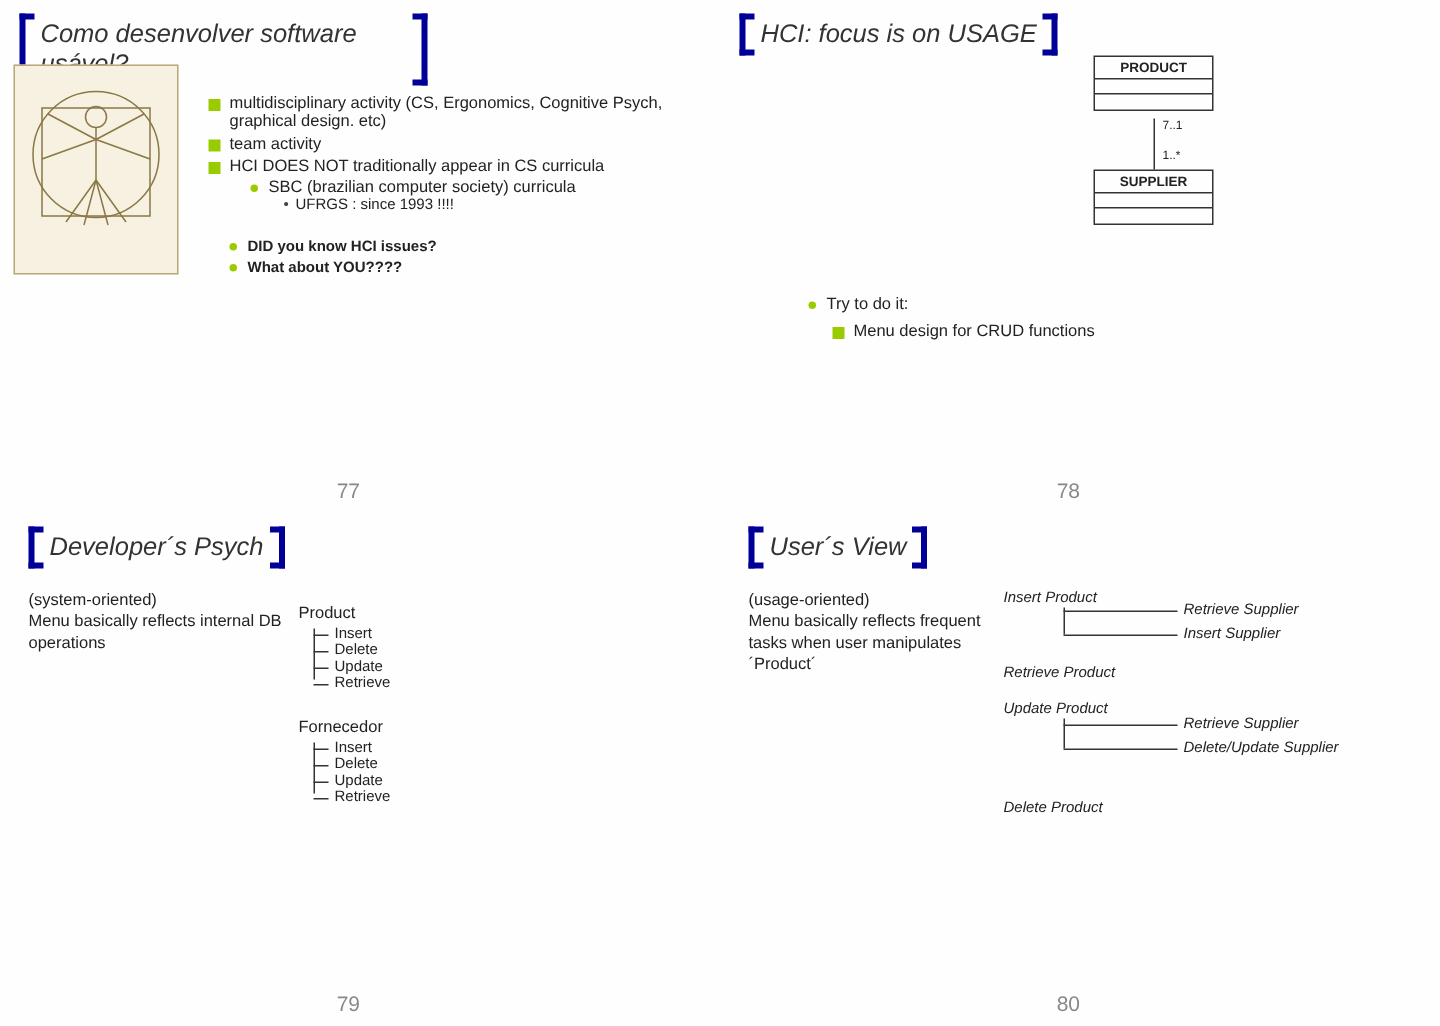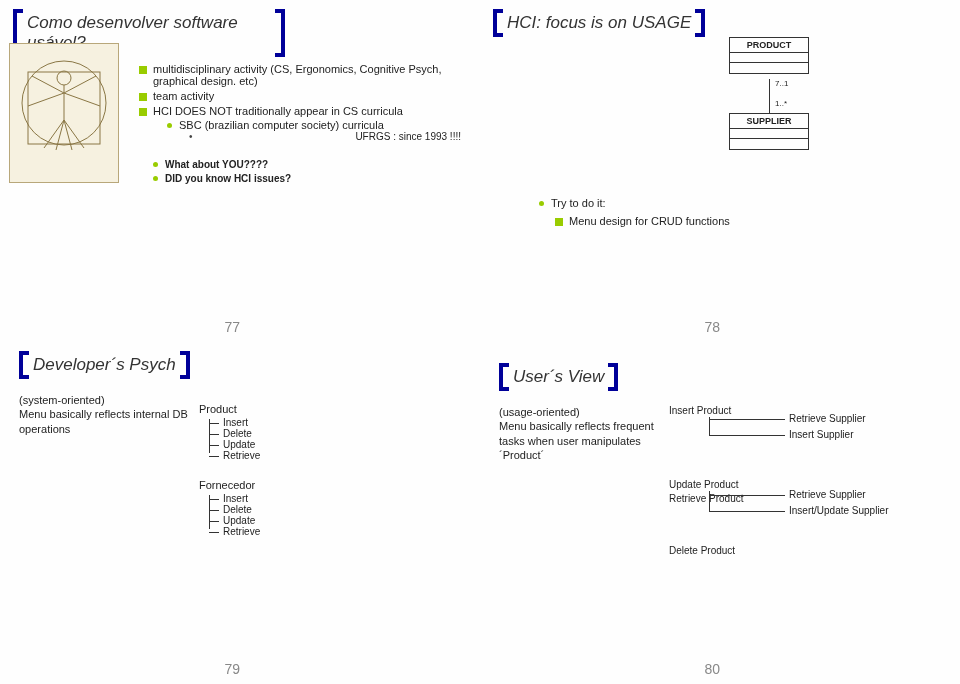--- a/index.html
+++ b/index.html
@@ -56,21 +56,21 @@
     content:''; position:absolute; left:0; top:3px;
     width:8px; height:8px; background:#99cc00;
   }
   .lvl2 { list-style:none; margin-left:14px; }
   .lvl2 > li { margin:2px 0; padding-left:12px; position:relative; font-size:11px;}
   .lvl2 > li:before {
     content:''; position:absolute; left:0; top:4px;
     width:5px; height:5px; border-radius:50%; background:#99cc00;
   }
   .lvl4 { list-style:none; margin-left:10px; }
-  .lvl4 > li { font-size:10px; padding-left:8px; position:relative;text-align:right;}
+  .lvl4 > li { font-size:10px; padding-left:8px; position:relative;}
   .lvl4 > li:before { content:'•'; position:absolute; left:0; color:#444; }
   .sub-bold { font-weight:bold; font-size:10px;}
 
   
   .vitruvian {
     position:absolute; left:8px; top:42px;
     width:110px; height:140px;
     border:1px solid #b8a77a;
     background:#f6f1e0;
     display:flex; align-items:center; justify-content:center;
@@ -94,21 +94,21 @@
   .tree .child { margin-left:10px; padding-left:14px; position:relative;}
   .tree .child:before {
     content:''; position:absolute; left:0; top:6px; width:10px; height:1px; background:#333;
   }
   .tree-group { position:relative; }
   .tree-group:before {
     content:''; position:absolute; left:10px; top:2px; bottom:8px; width:1px; background:#333;
   }
 
   
-  .s4-right { font-size:10px; width:260px; position:relative; height:180px;}
+  .s4-right { font-size:10px; width:260px; position:relative; height:180px;font-style:italic;}
   .s4-node { position:absolute; }
   .s4-line { position:absolute; background:#333; }
 
 </style>
 </head>
 <body>
 
 <div class="grid">
 
 <div class="slide">
@@ -142,22 +142,22 @@
       <ul class="lvl2">
         <li><span>SBC (brazilian computer society) curricula</span>
           <ul class="lvl4">
             <li><span>UFRGS : since 1993 !!!!</span></li>
           </ul>
         </li>
       </ul>
     </li>
   </ul>
   <ul class="lvl2" style="margin-left:134px; margin-top:16px;">
+    <li><span class="sub-bold">DID you know HCI issues?</span></li>
     <li><span class="sub-bold">What about YOU????</span></li>
-    <li><span class="sub-bold">DID you know HCI issues?</span></li>
   </ul>
 
   <div class="pagenum">77</div>
 </div>
 
 <div class="slide">
   <div class="title-wrap">
     <span class="bracket-l"></span>
     <div class="title">HCI: focus is on USAGE</div>
     <span class="bracket-r"></span>
@@ -215,39 +215,39 @@
         <div class="child">Update</div>
         <div class="child">Retrieve</div>
       </div>
     </div>
   </div>
 
   <div class="pagenum">79</div>
 </div>
 
 <div class="slide">
-  <div class="title-wrap" style="margin-left:6px;margin-top:12px;">
+  <div class="title-wrap" style="margin-left:6px;">
     <span class="bracket-l"></span>
     <div class="title">User´s View</div>
     <span class="bracket-r"></span>
   </div>
 
   <div class="s-body">
     <div class="left-text" style="white-space:pre-line; width:160px;">(usage-oriented)
 Menu basically reflects frequent tasks when user manipulates ´Product´</div>
 
     <div class="s4-right">
 
       <div class="s4-node" style="left:0; top:0;">Insert Product</div>
       <div class="s4-node" style="left:120; top:8px; left:120px;">Retrieve Supplier</div>
       <div class="s4-node" style="left:120px; top:24px;">Insert Supplier</div>
-      <div class="s4-node" style="left:0; top:50px;margin-top:38px;">Retrieve Product</div>
+      <div class="s4-node" style="left:0; top:50px;">Retrieve Product</div>
       <div class="s4-node" style="left:0; top:74px;">Update Product</div>
       <div class="s4-node" style="left:120px; top:84px;">Retrieve Supplier</div>
-      <div class="s4-node" style="left:120px; top:100px;">Insert/Update Supplier</div>
+      <div class="s4-node" style="left:120px; top:100px;">Delete/Update Supplier</div>
       <div class="s4-node" style="left:0; top:140px;">Delete Product</div>
 
       <div class="s4-line" style="left:40px; top:12px; width:1px; height:18px;"></div>
       <div class="s4-line" style="left:40px; top:14px; width:76px; height:1px;"></div>
       <div class="s4-line" style="left:40px; top:30px; width:76px; height:1px;"></div>
 
       <div class="s4-line" style="left:40px; top:86px; width:1px; height:20px;"></div>
       <div class="s4-line" style="left:40px; top:90px; width:76px; height:1px;"></div>
       <div class="s4-line" style="left:40px; top:106px; width:76px; height:1px;"></div>
     </div>

